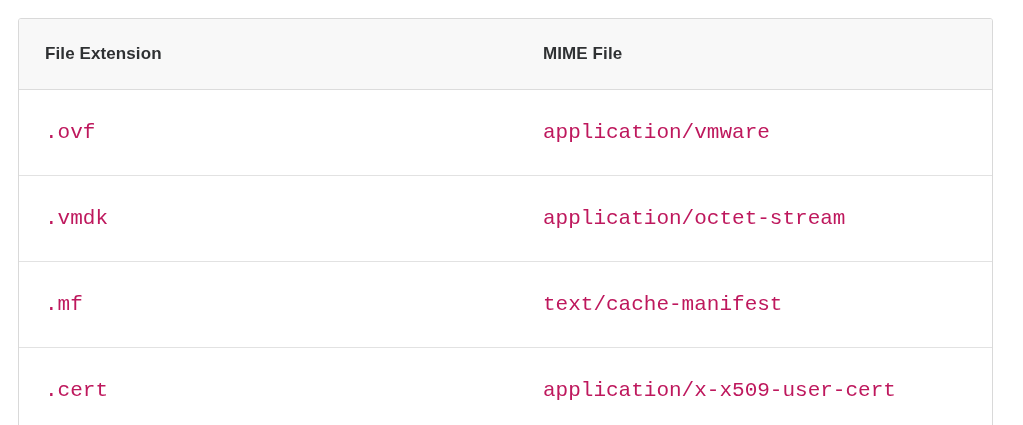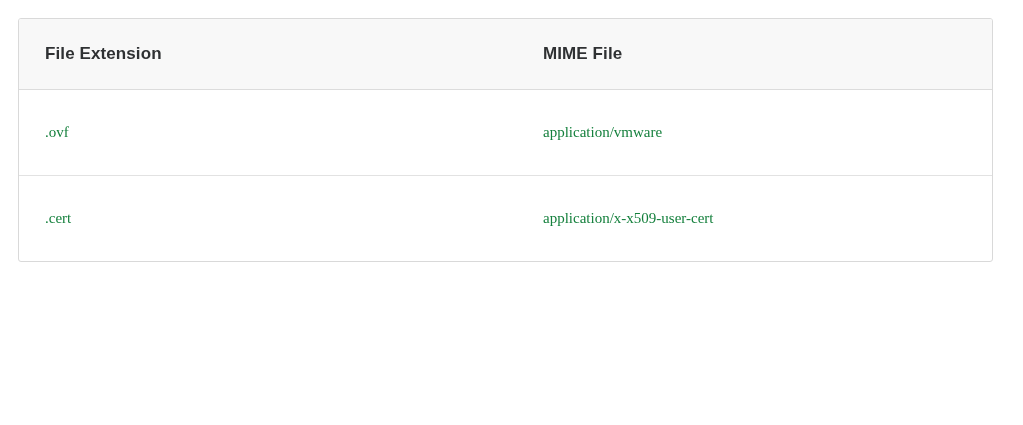--- a/index.html
+++ b/index.html
@@ -50,24 +50,24 @@
     color: #2f3133;
     letter-spacing: 0.1px;
     padding: 0 0 0 26px;
     height: 70px;
     border-bottom: 1px solid #dcdcdc;
     box-sizing: border-box;
     vertical-align: middle;
   }
   table.mime-table td {
     text-align: left;
-    font-family: Liberation Serif, serif;
-    font-size: 15px;
+    font-family: Liberation Mono, monospace;
+    font-size: 21px;
     font-weight: normal;
-    color: #15803d;
+    color: #be185d;
     padding: 0 0 0 26px;
     height: 86px;
     border-bottom: 1px solid #e2e2e2;
     box-sizing: border-box;
     vertical-align: middle;
     white-space: nowrap;
   }
   table.mime-table tbody tr:last-child td {
     border-bottom: none;
   }
@@ -92,20 +92,28 @@
           <th class="head-ext">File Extension</th>
           <th class="head-mime">MIME File</th>
         </tr>
       </thead>
       <tbody>
         <tr>
           <td class="cell-ext">.ovf</td>
           <td class="cell-mime">application/vmware</td>
         </tr>
         <tr>
+          <td class="cell-ext">.vmdk</td>
+          <td class="cell-mime">application/octet-stream</td>
+        </tr>
+        <tr>
+          <td class="cell-ext">.mf</td>
+          <td class="cell-mime">text/cache-manifest</td>
+        </tr>
+        <tr>
           <td class="cell-ext">.cert</td>
           <td class="cell-mime">application/x-x509-user-cert</td>
         </tr>
       </tbody>
     </table>
   </div>
 
 </div>
 
 </body></html>

